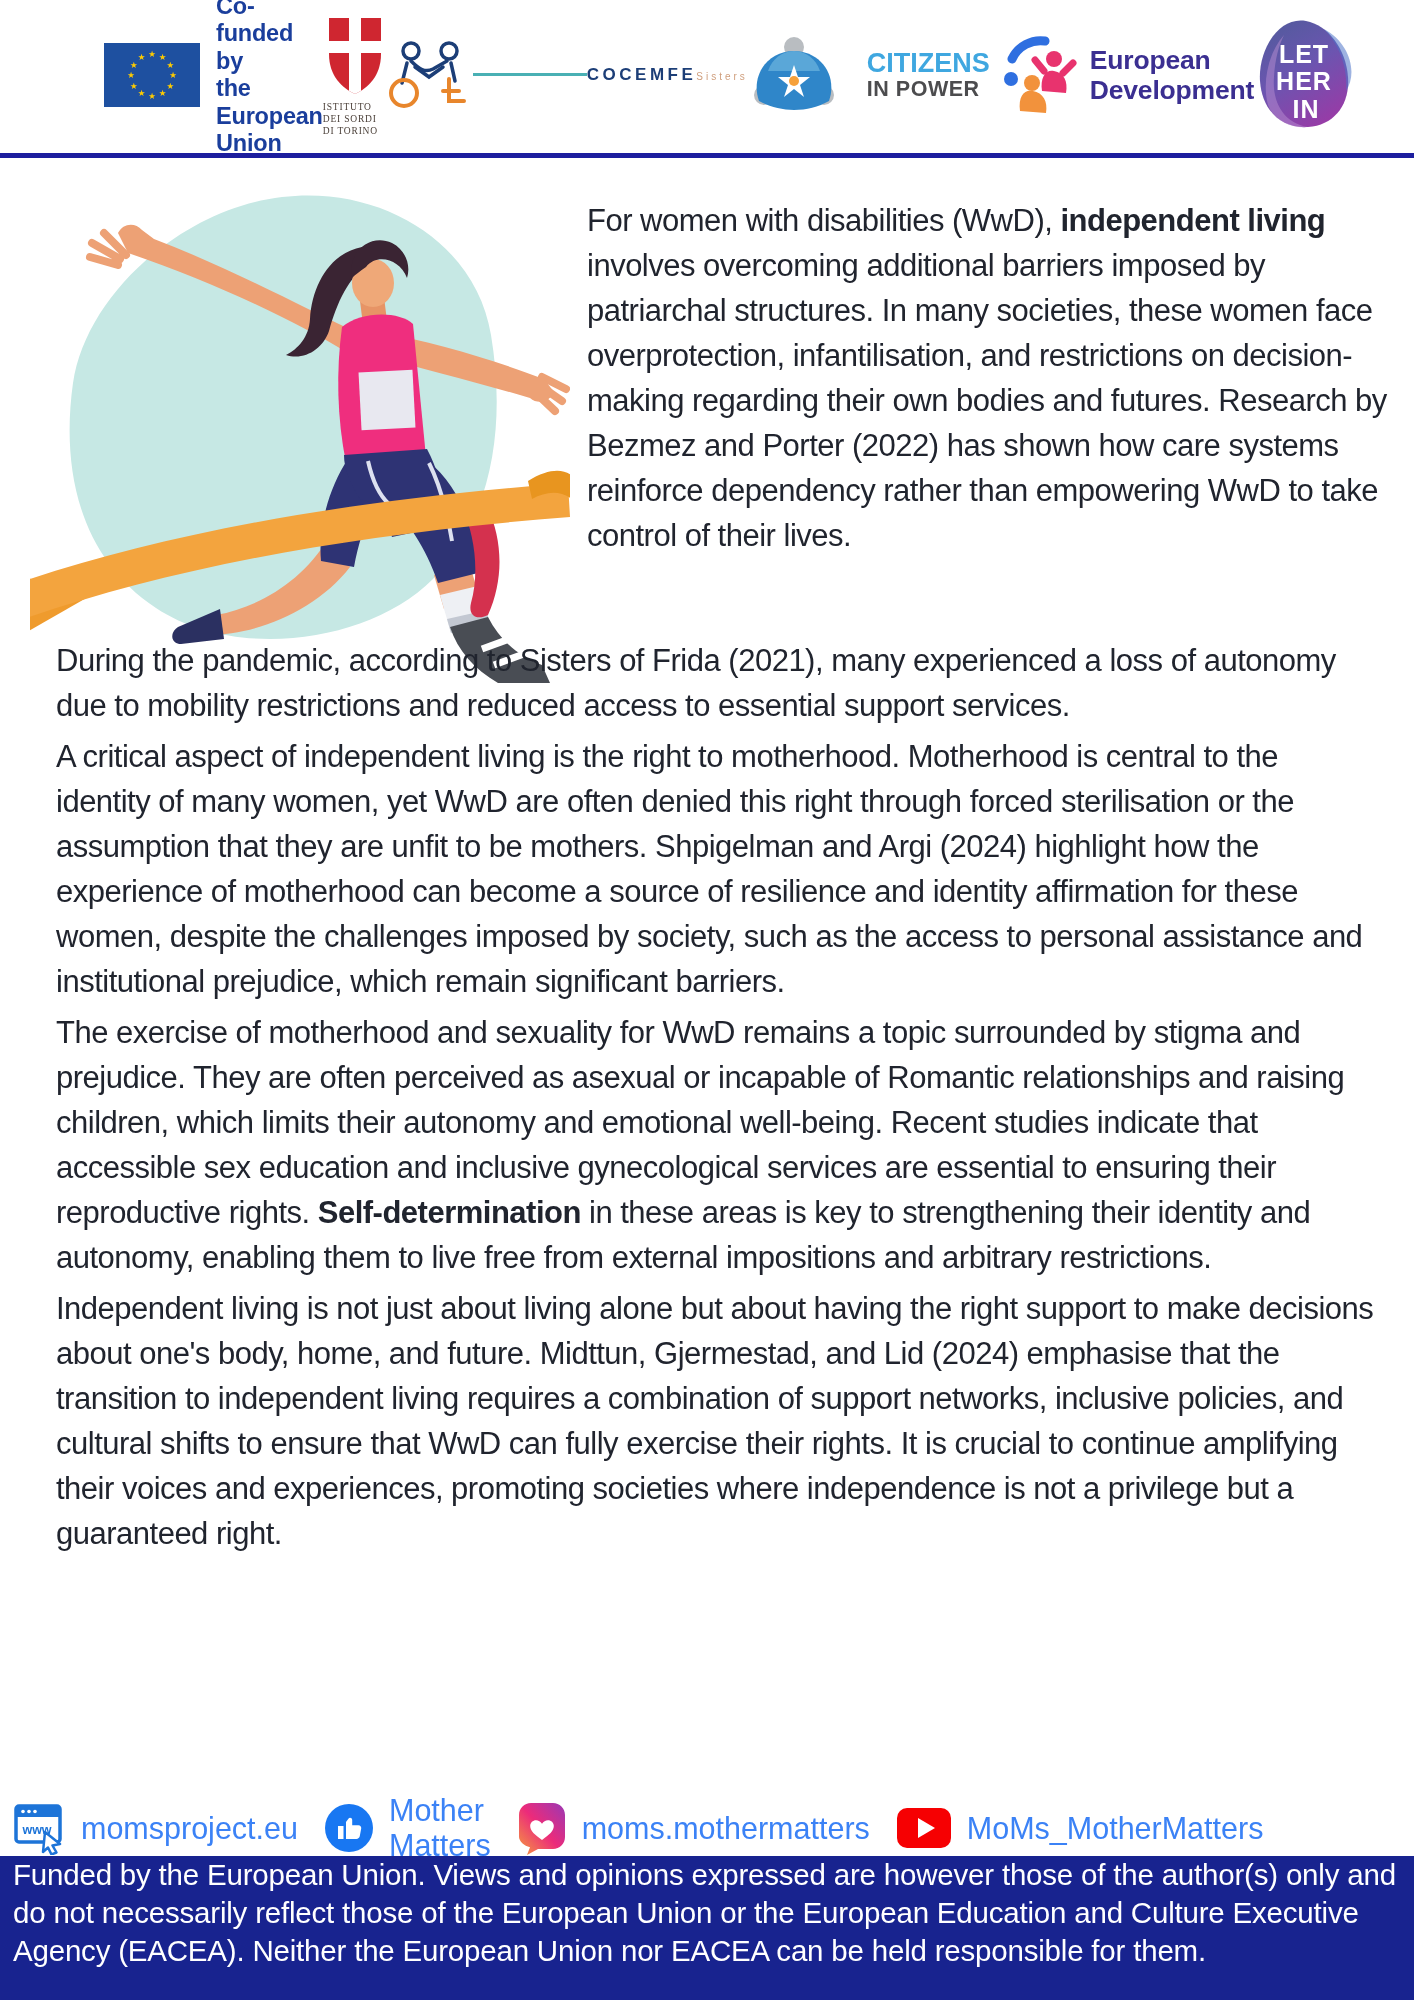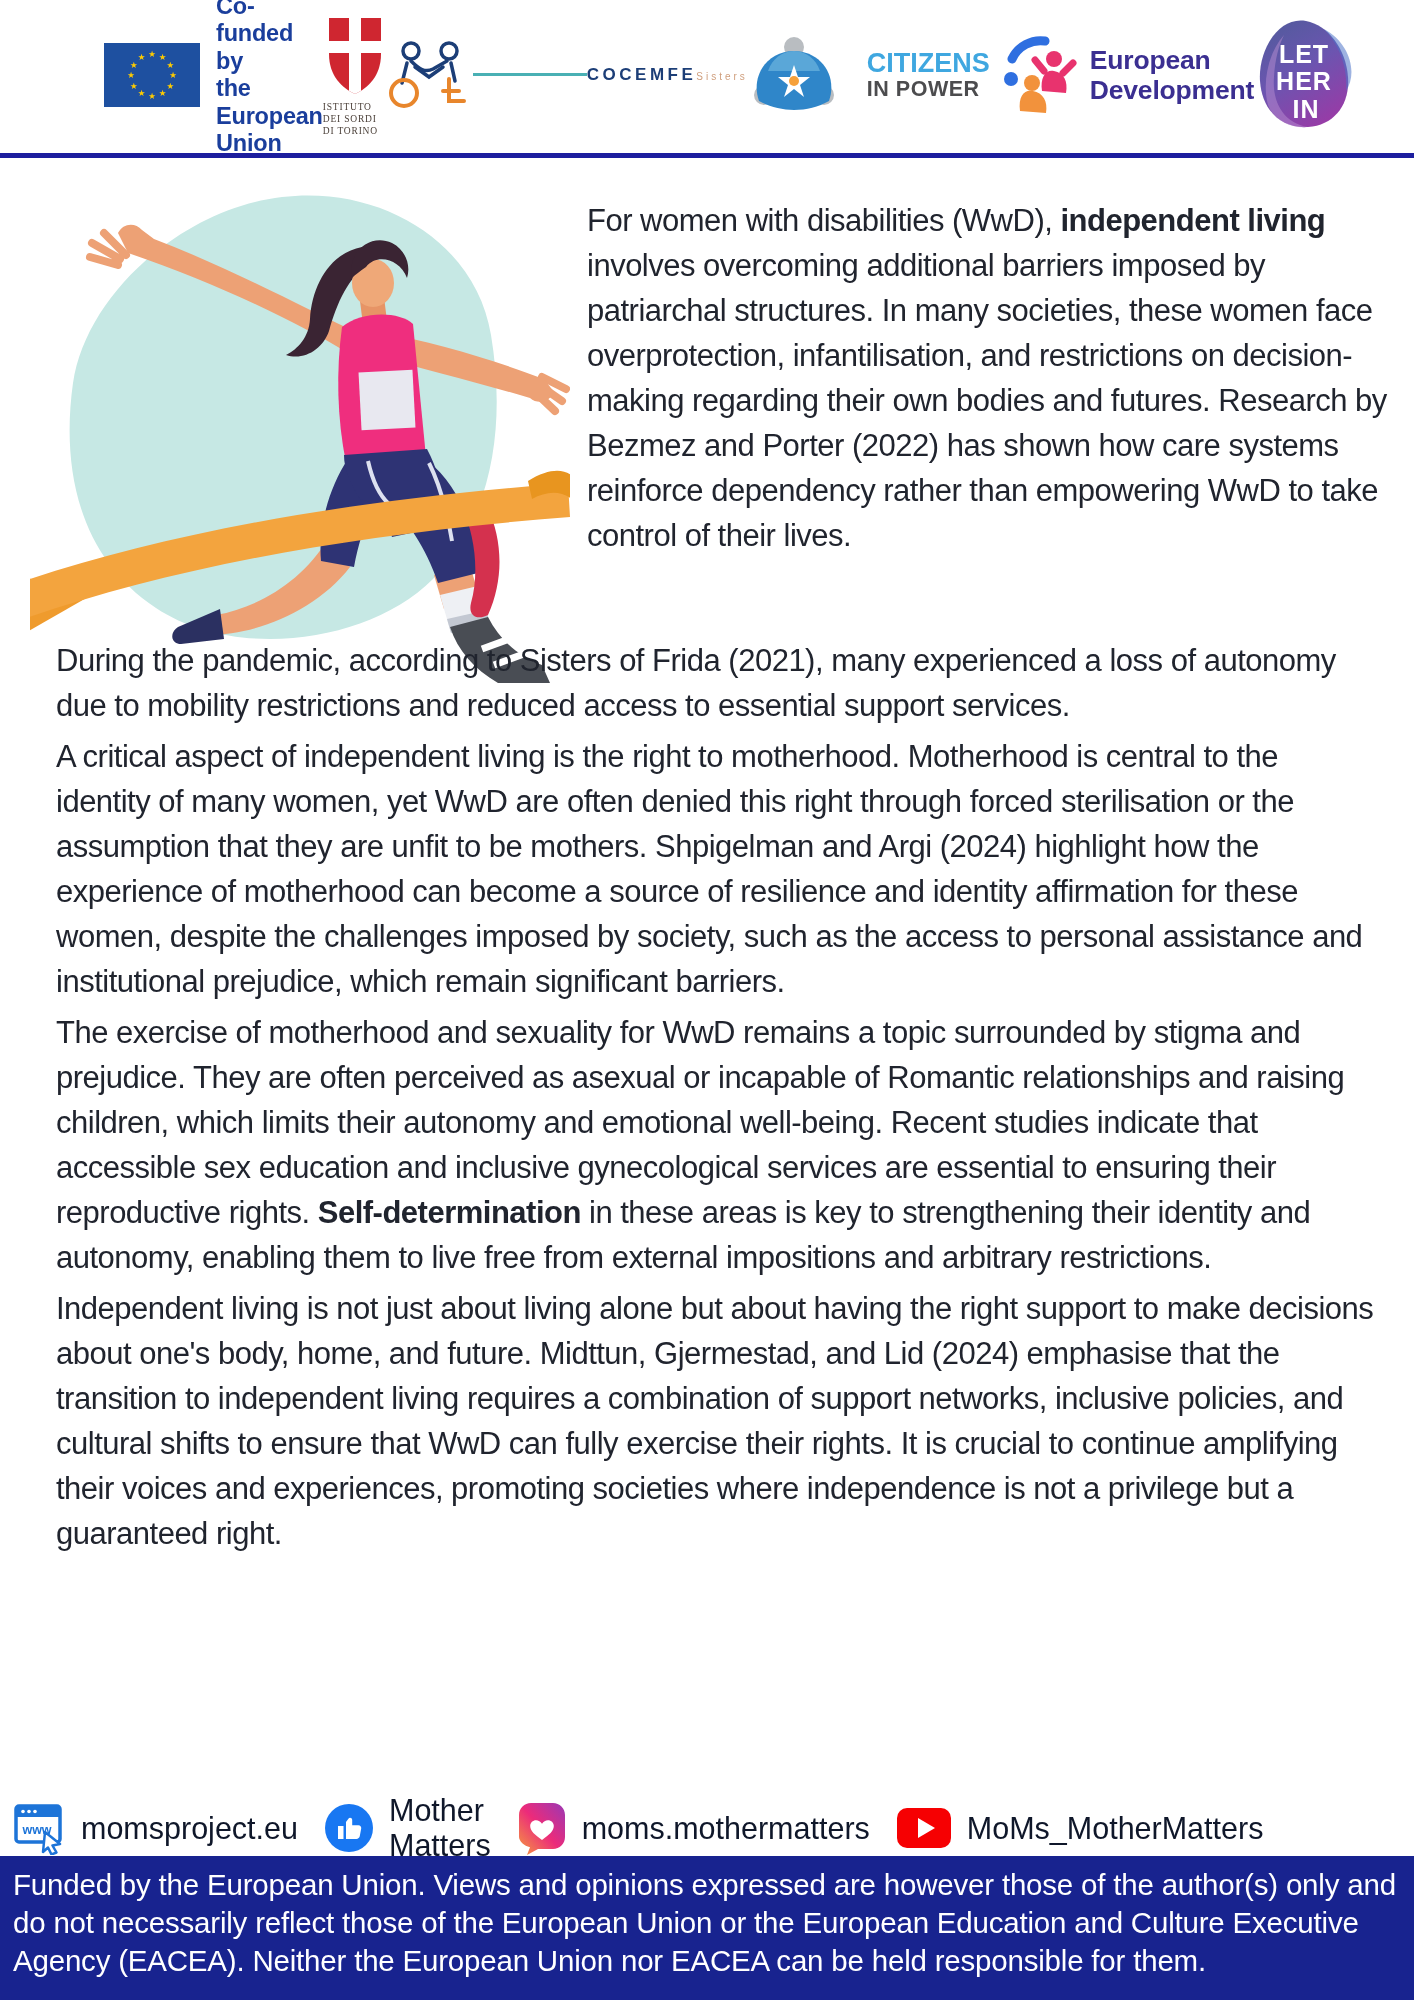--- a/index.html
+++ b/index.html
@@ -30,27 +30,27 @@
   .hero{position:absolute;left:30px;top:183px;width:540px;height:500px}
 
   .bodyfont{font-size:31px;line-height:45px;letter-spacing:-0.5px;color:#20242e}
   .p1{position:absolute;left:587px;top:198px;width:822px}
   .bodytext{position:absolute;left:50px;top:632px;width:1334px}
   .bodytext p{margin:6px}
   b{font-weight:bold}
 
   
   .social{position:absolute;left:14px;top:1793px;width:1188px;display:flex;align-items:center;
-          gap:26px;font-size:30.5px;color:#0f172a}
+          gap:26px;font-size:30.5px;color:#3b82f6}
   .link{display:flex;align-items:center;gap:15px}
   .sicon{flex:0 0 auto;display:block}
 
   
   .disclaimer{position:absolute;left:0;top:1856px;width:1414px;height:144px;background:#18238f;
-              box-sizing:border-box;padding:10px 13px 0 13px;color:#fff;font-size:29.5px;
+              box-sizing:border-box;padding:0 13px 0 13px;color:#fff;font-size:29.5px;
               line-height:38px;letter-spacing:-0.2px}
 </style>
 </head>
 <body>
 
 <div class="page">
 
   <header class="header">
 
     <div class="logo eu">

